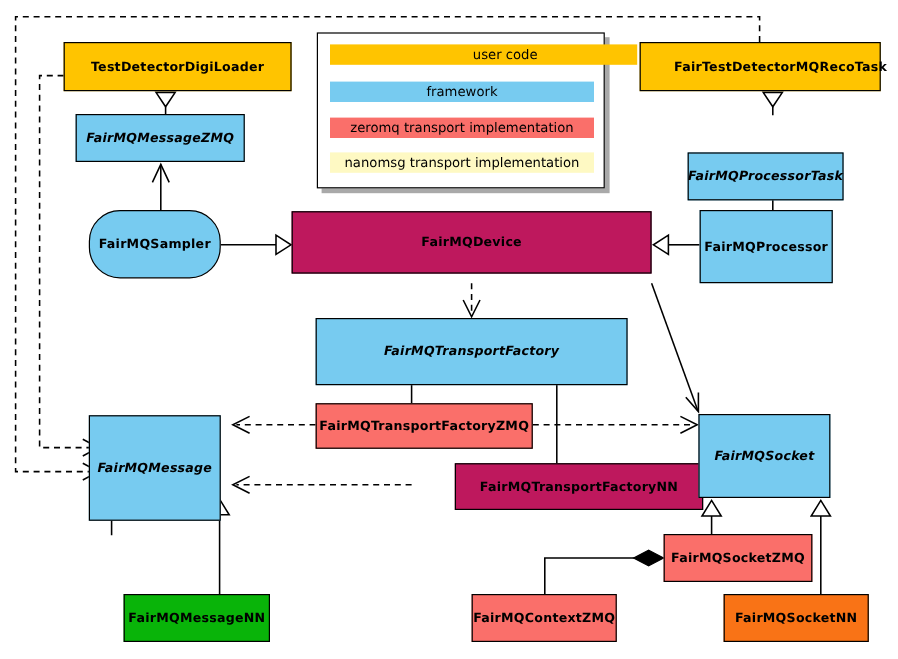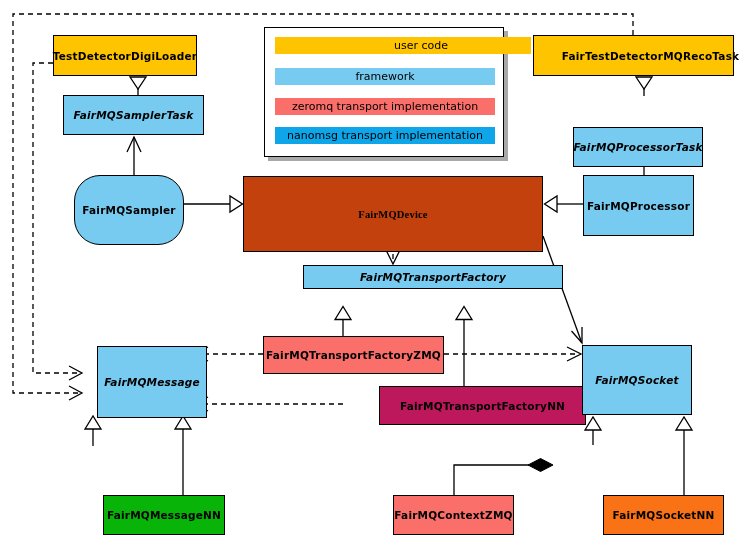--- a/index.html
+++ b/index.html
@@ -139,32 +139,33 @@
     <g>
       <polyline class="edge" points="454,495 454,465 529,465"></polyline>
       <polygon class="diamond" points="528,465 540.5,458.5 553,465 540.5,471.5"></polygon>
     </g>
   </svg>
 
   <div id="legend">
     <div class="legend-item" style="top: 9px; background-color: rgb(255, 196, 0); padding-left: 36px;">user code</div>
     <div class="legend-item" style="top: 40px; background-color: rgb(119, 203, 240);">framework</div>
     <div class="legend-item" style="top: 70px; background-color: rgb(250, 111, 106);">zeromq transport implementation</div>
-    <div class="legend-item" style="top: 99px; background-color: #0ea5e9; text-align: right;">nanomsg transport implementation</div>
+    <div class="legend-item" style="top: 99px; background-color: #fef9c3; text-align: right;">nanomsg transport implementation</div>
   </div>
 
-  <div class="node" style="left: 53px; top: 35px; width: 144px; height: 41px; background-color: rgb(255, 196, 0);">TestDetectorDigiLoader</div>
+  <div class="node" style="left: 53px; top: 35px; width: 190px; height: 41px; background-color: rgb(255, 196, 0);">TestDetectorDigiLoader</div>
   <div class="node" style="left: 533px; top: 35px; width: 201px; height: 41px; background-color: rgb(255, 196, 0); padding-left: 34px;">FairTestDetectorMQRecoTask</div>
-  <div class="node abstract" style="left: 63px; top: 95px; width: 141px; height: 40px; background-color: rgb(119, 203, 240);">FairMQSamplerTask</div>
+  <div class="node abstract" style="left: 63px; top: 95px; width: 141px; height: 40px; background-color: rgb(119, 203, 240);">FairMQMessageZMQ</div>
   <div class="node abstract" style="left: 573px; top: 96px; width: 130px; height: 40px; background-color: rgb(119, 203, 240); margin-top: 31px;">FairMQProcessorTask</div>
-  <div class="node" style="left: 74px; top: 175px; width: 110px; height: 70px; background-color: rgb(119, 203, 240); border-radius: 26px;">FairMQSampler</div>
-  <div class="node" style="left: 243px; top: 176px; width: 300px; height: 76px; background-color: #c2410c; font-family: Liberation Serif, serif;">FairMQDevice</div>
+  <div class="node" style="left: 74px; top: 175px; width: 110px; height: 57px; background-color: rgb(119, 203, 240); border-radius: 26px;">FairMQSampler</div>
+  <div class="node" style="left: 243px; top: 176px; width: 300px; height: 52px; background-color: #be185d;">FairMQDevice</div>
   <div class="node" style="left: 583px; top: 175px; width: 111px; height: 61px; background-color: rgb(119, 203, 240);">FairMQProcessor</div>
-  <div class="node abstract" style="left: 263px; top: 265px; width: 260px; height: 24px; background-color: rgb(119, 203, 240); margin-left: 40px;">FairMQTransportFactory</div>
+  <div class="node abstract" style="left: 263px; top: 265px; width: 260px; height: 56px; background-color: rgb(119, 203, 240);">FairMQTransportFactory</div>
   <div class="node" style="left: 263px; top: 336px; width: 181px; height: 38px; background-color: rgb(250, 111, 106);">FairMQTransportFactoryZMQ</div>
   <div class="node" style="left: 343px; top: 386px; width: 207px; height: 39px; background-color: #be185d; margin-left: 36px;">FairMQTransportFactoryNN</div>
-  <div class="node abstract" style="left: 97px; top: 346px; width: 110px; height: 72px; background-color: rgb(119, 203, 240);">FairMQMessage</div>
+  <div class="node abstract" style="left: 74px; top: 346px; width: 110px; height: 88px; background-color: rgb(119, 203, 240);">FairMQMessage</div>
   <div class="node abstract" style="left: 582px; top: 345px; width: 110px; height: 70px; background-color: rgb(119, 203, 240);">FairMQSocket</div>
   <div class="node" style="left: 103px; top: 495px; width: 122px; height: 40px; background-color: rgb(9, 180, 9);">FairMQMessageNN</div>
   <div class="node" style="left: 393px; top: 495px; width: 121px; height: 40px; background-color: rgb(250, 111, 106);">FairMQContextZMQ</div>
+  <div class="node" style="left: 553px; top: 445px; width: 124px; height: 40px; background-color: rgb(250, 111, 106);">FairMQSocketZMQ</div>
   <div class="node" style="left: 603px; top: 495px; width: 121px; height: 40px; background-color: #f97316;">FairMQSocketNN</div>
 
 </div>
 
 </body></html>

